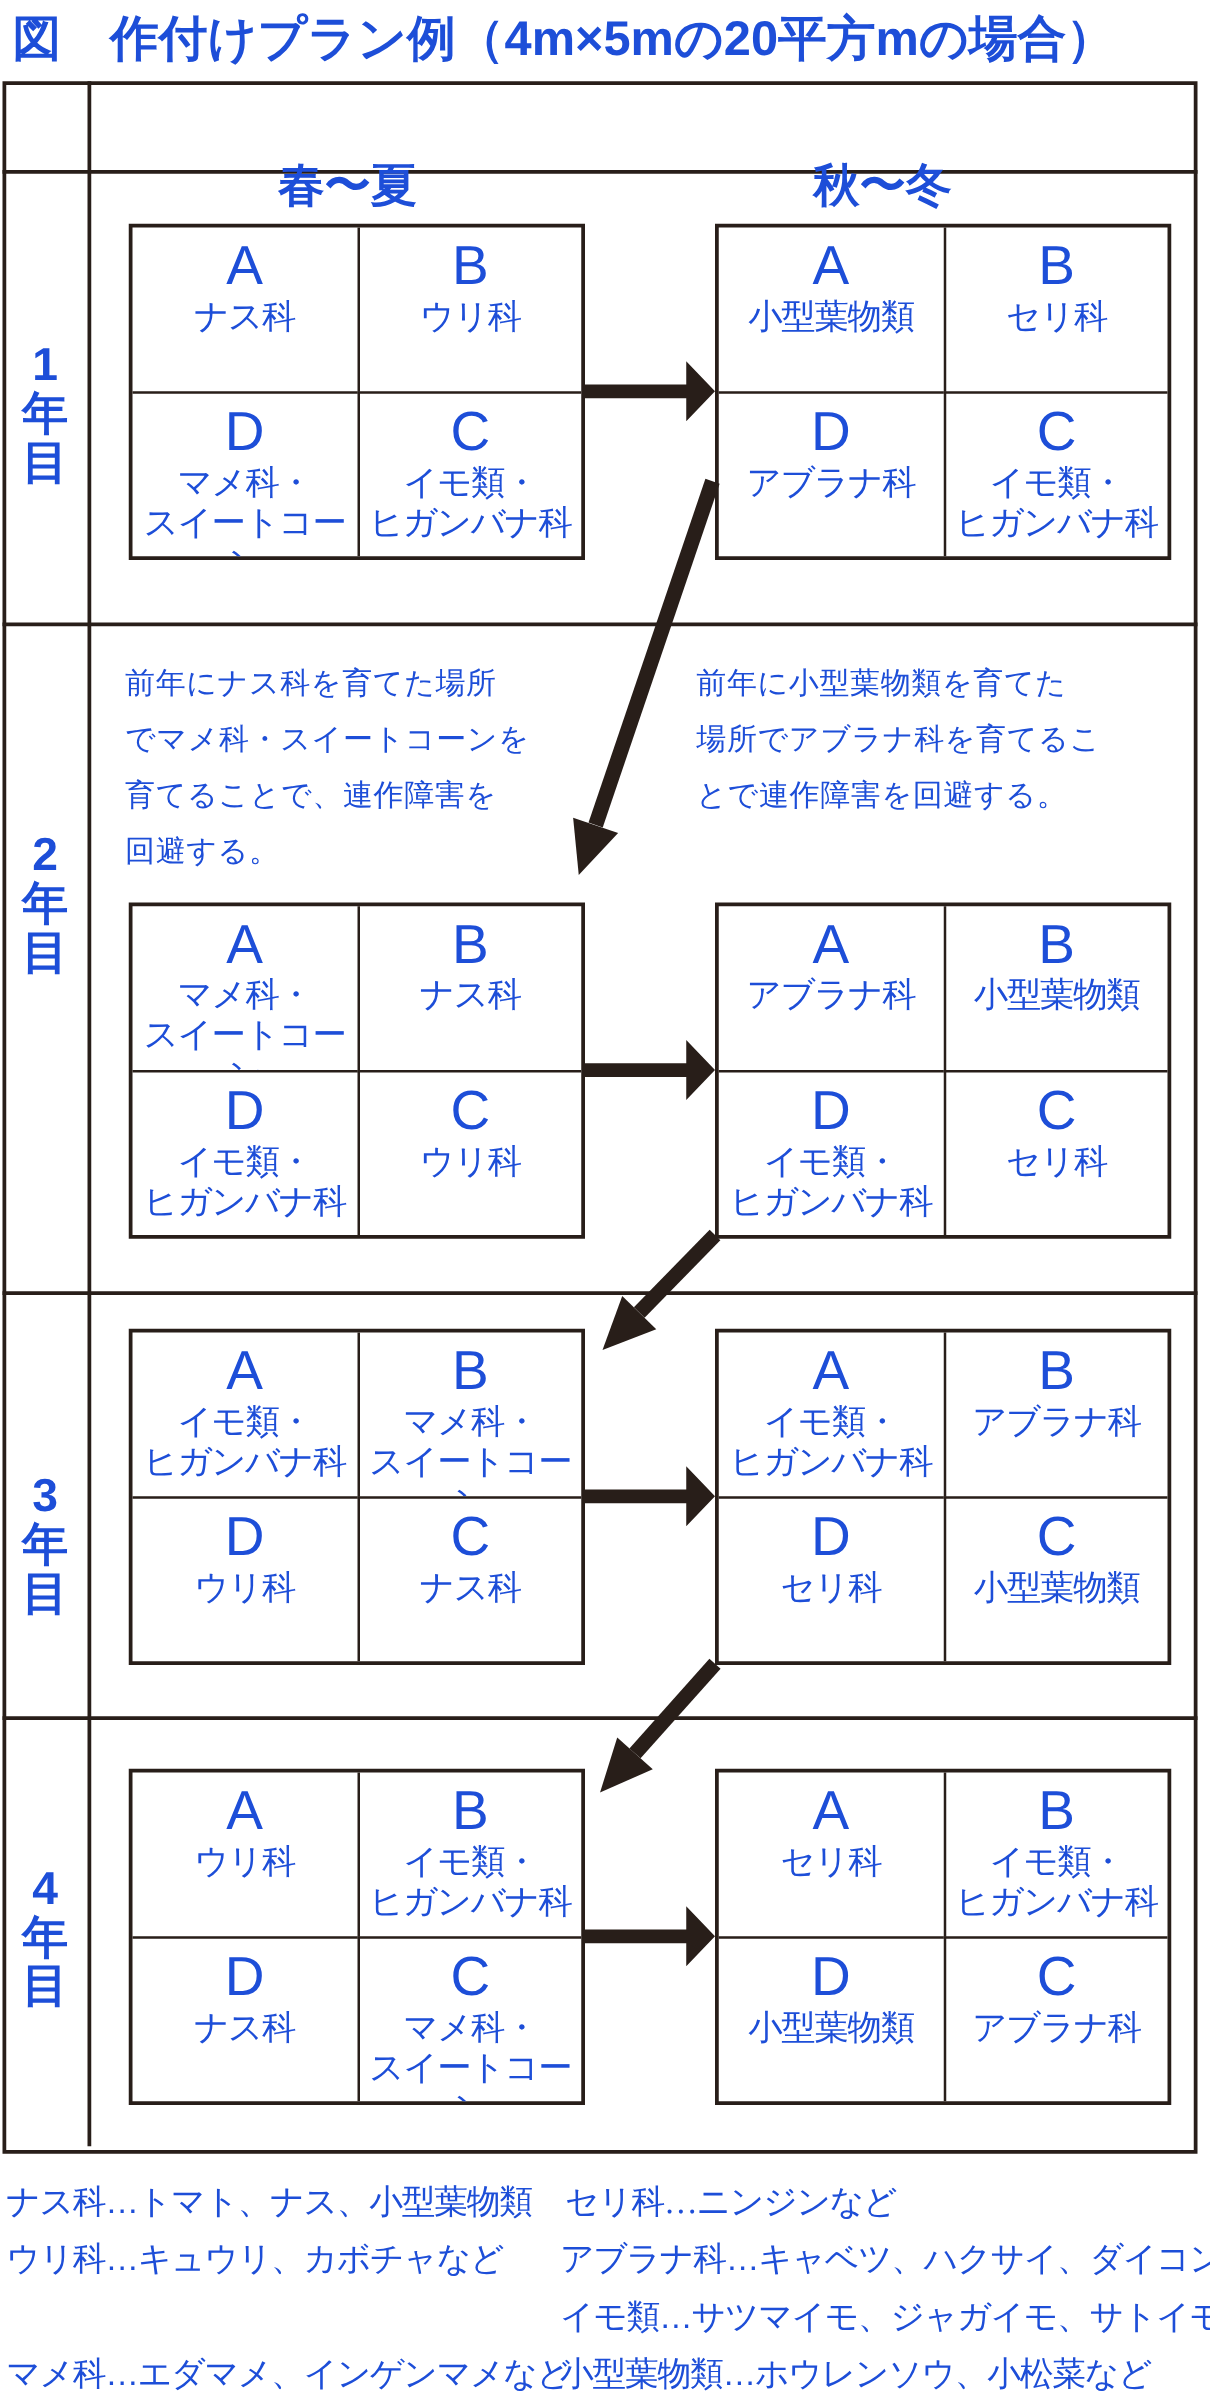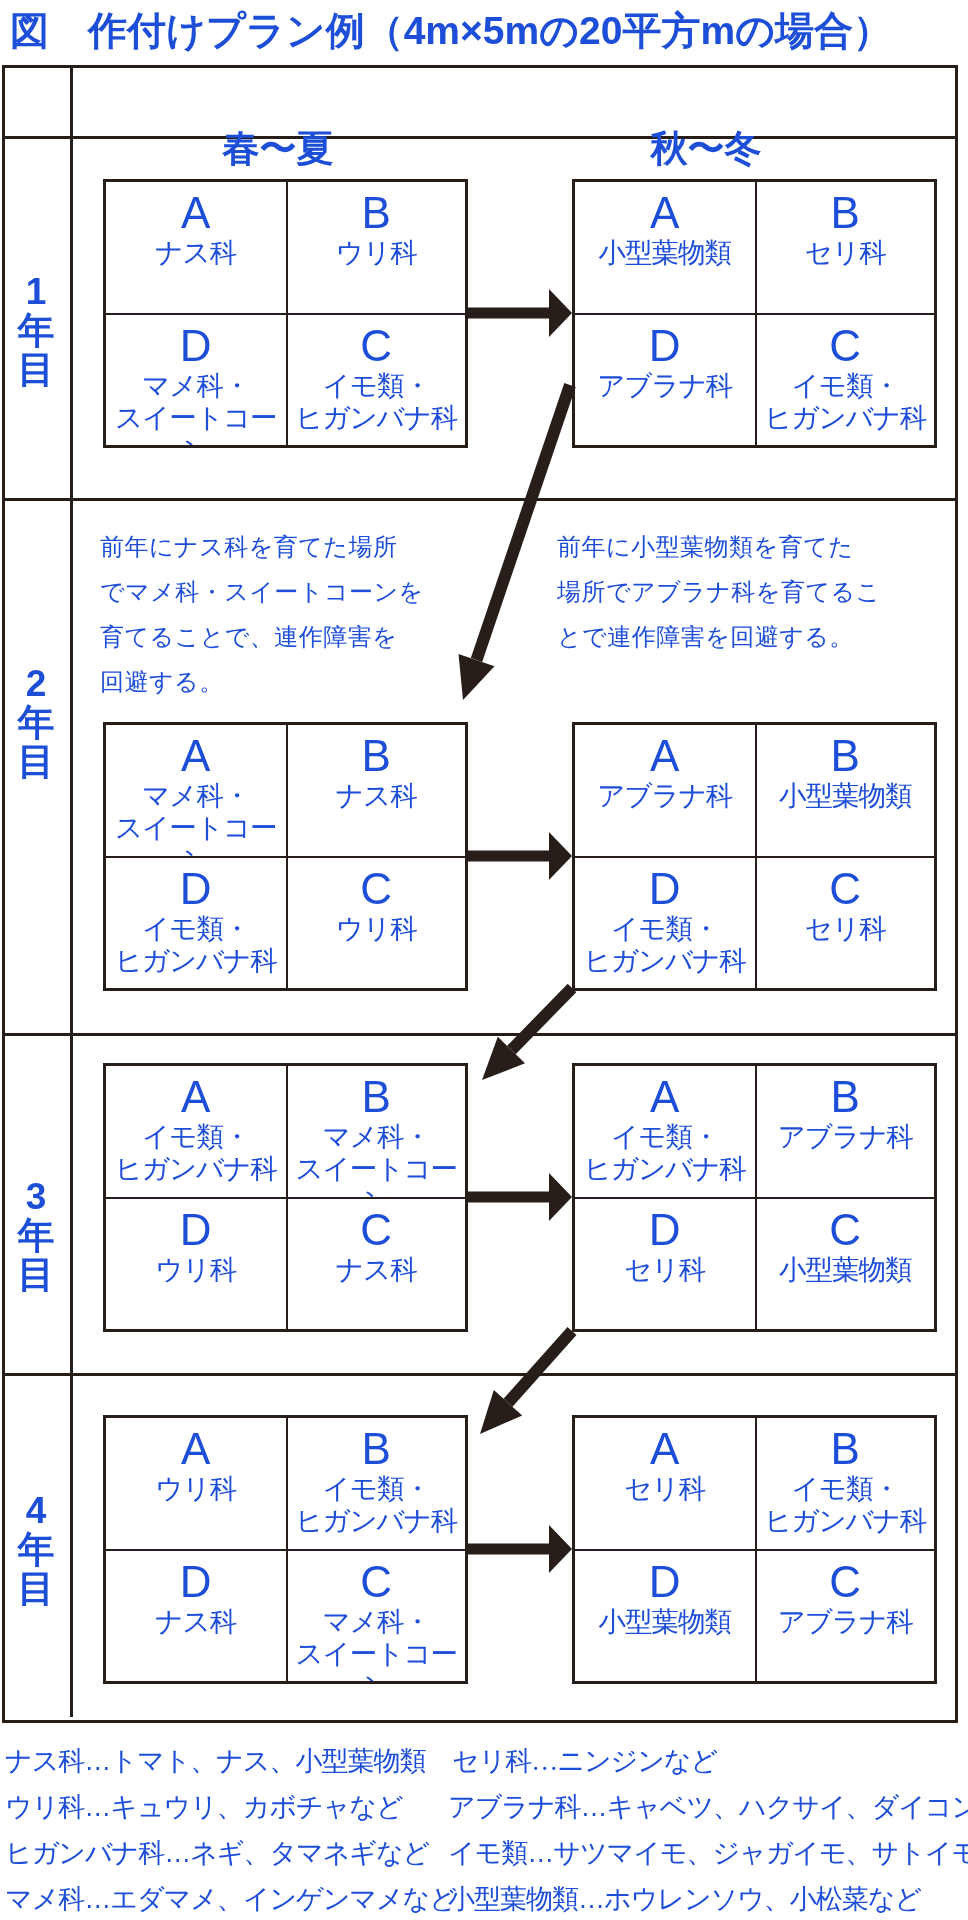--- a/index.html
+++ b/index.html
@@ -236,21 +236,20 @@
         <div class="qname">小型葉物類</div>
       </div>
     <div class="qcell cr cb">
         <div class="qletter">C</div>
         <div class="qname">アブラナ科</div>
       </div>
   </div>
 
   <div class="legend-line" style="left:5px;top:1738px;">ナス科…トマト、ナス、小型葉物類</div>
   <div class="legend-line" style="left:5px;top:1784px;">ウリ科…キュウリ、カボチャなど</div>
-  <div class="legend-line" style="left:5px;top:1830px;">ヒガンバナ科…ネギ、タマネギなど</div>
   <div class="legend-line" style="left:5px;top:1876px;">マメ科…エダマメ、インゲンマメなど</div>
   <div class="legend-line" style="left:452px;top:1738px;font-family:Liberation Serif, serif;">セリ科…ニンジンなど</div>
   <div class="legend-line" style="left:448px;top:1784px;">アブラナ科…キャベツ、ハクサイ、ダイコンなど</div>
   <div class="legend-line" style="left:448px;top:1830px;">イモ類…サツマイモ、ジャガイモ、サトイモなど</div>
   <div class="legend-line" style="left:448px;top:1876px;">小型葉物類…ホウレンソウ、小松菜など</div>
 
   <svg class="arrows" width="968" height="1920" viewBox="0 0 968 1920">
     <g fill="#281e19" stroke="none">
       <path d="M468,307.5 H549 V289 L572,313 L549,337 V318.5 H468 Z"></path>
       <path d="M468,850.5 H549 V832 L572,856 L549,880 V861.5 H468 Z"></path>

